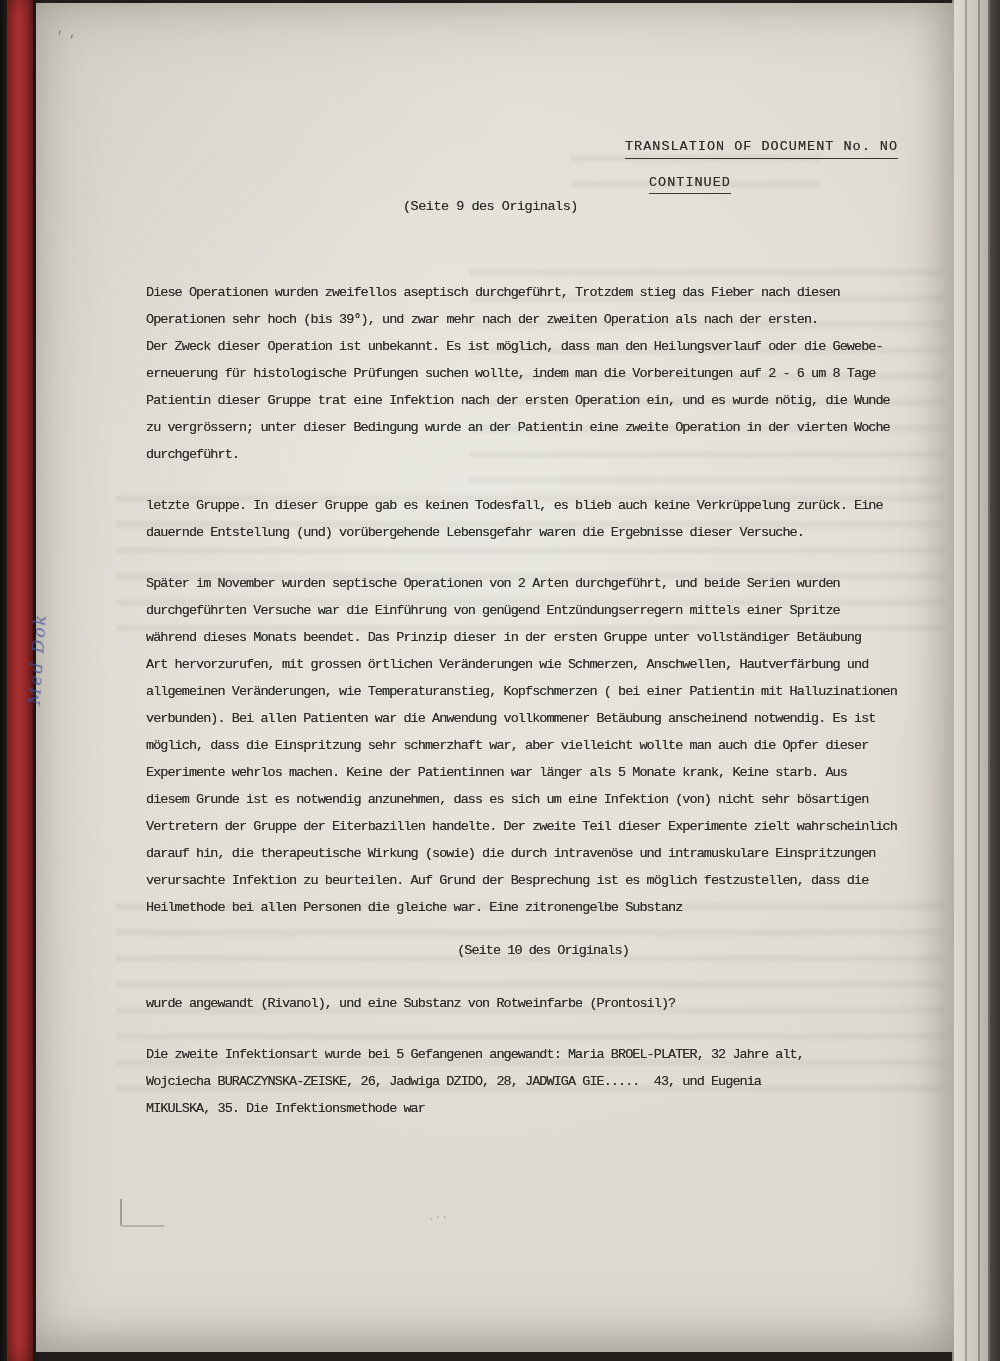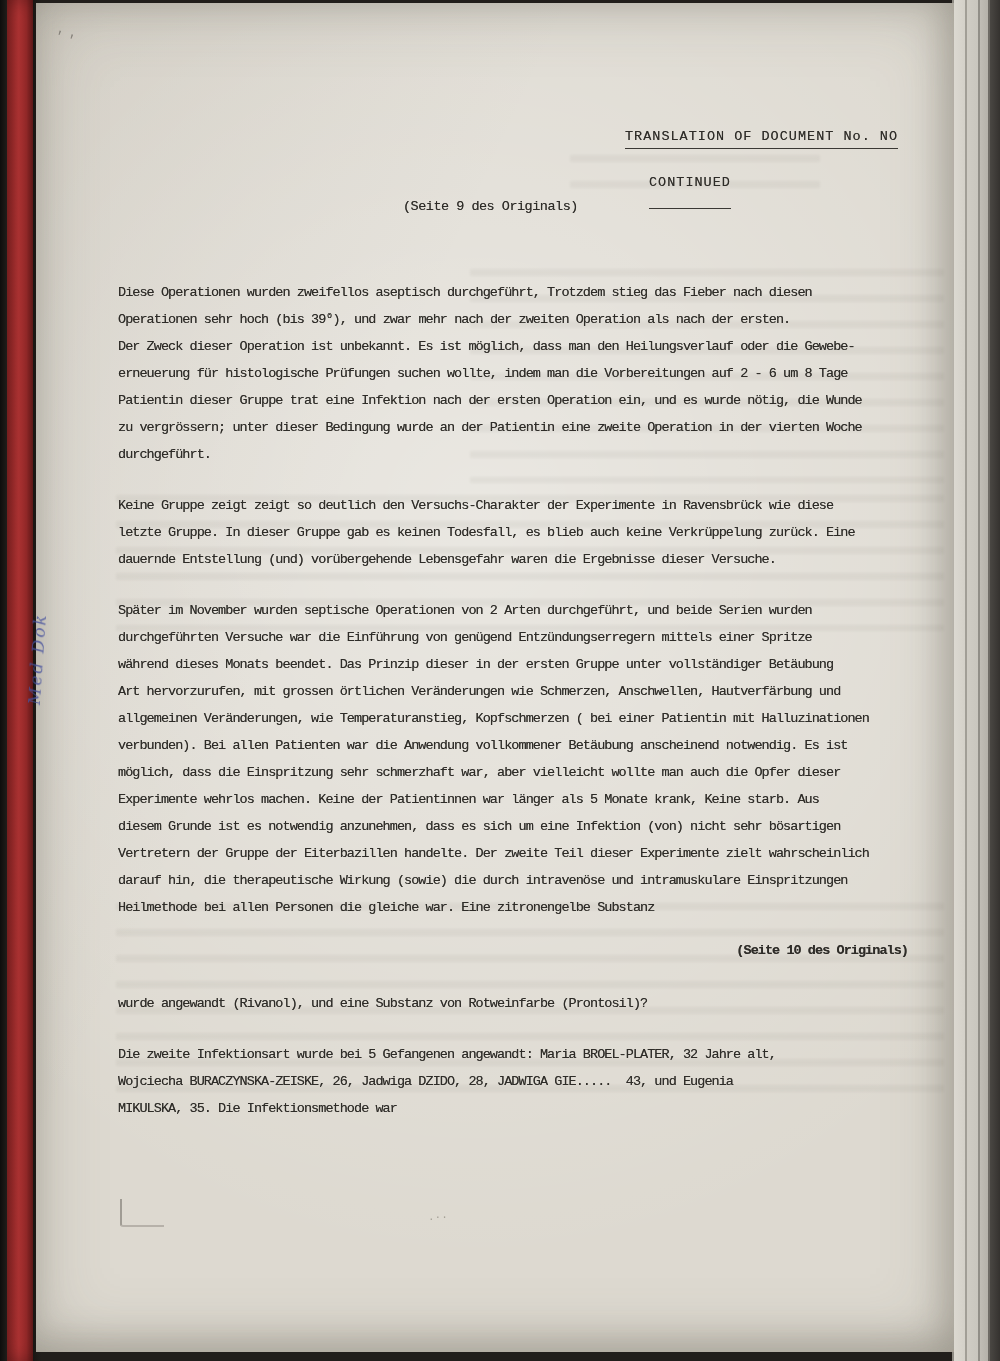--- a/index.html
+++ b/index.html
@@ -65,34 +65,34 @@
     box-shadow:
       inset 0 0 70px rgba(95,88,75,.28),
       inset -14px 0 30px rgba(95,88,75,.18),
       inset 0 -18px 30px rgba(95,88,75,.16);
   }
   .ink { color: #2e2c28; text-shadow: 0 0 .5px rgba(46,44,40,.65); }
 
   
   .doc-title {
     position: absolute;
-    left: 589px; top: 126px;
+    left: 589px; top: 136px;
     font-size: 13.5px;
     letter-spacing: 1px;
     border-bottom: 1.4px solid #3a3834;
     padding-bottom: 4px;
     white-space: pre;
   }
   .doc-subtitle {
     position: absolute;
     left: 613px; top: 172px;
     font-size: 13.5px;
     letter-spacing: 1px;
     border-bottom: 1.4px solid #3a3834;
-    padding-bottom: 18px;
+    padding-bottom: 3px;
     white-space: pre;
   }
   .page-marker-top {
     position: absolute;
     left: 367px; top: 196px;
     font-size: 13.5px;
     letter-spacing: -0.5px;
     white-space: pre;
   }
 
@@ -103,28 +103,28 @@
     width: 790px;
     font-size: 13.5px;
     letter-spacing: -0.95px;
   }
   .para { margin-top: 24px; }
   .para:first-child { margin-top: 0; }
   .line {
     height: 27px;
     line-height: 27px;
     white-space: pre;
+    margin-left: 28px;
   }
   .page-marker-inline {
-    text-align: right;
+    text-align: center;
     height: 27px;
     line-height: 27px;
     margin: 16px 0 26px 60px;
     white-space: pre;
-    font-weight: bold;
   }
 
   
   .marginalia {
     position: absolute;
     left: -23px; top: 649px;
     width: 120px;
     text-align: center;
     transform: rotate(-86deg);
     font-family: "DejaVu Serif", serif;
@@ -203,36 +203,36 @@
         <div class="para">
           <div class="line">Diese Operationen wurden zweifellos aseptisch durchgeführt, Trotzdem stieg das Fieber nach diesen</div>
           <div class="line">Operationen sehr hoch (bis 39⁰), und zwar mehr nach der zweiten Operation als nach der ersten.</div>
           <div class="line">Der Zweck dieser Operation ist unbekannt. Es ist möglich, dass man den Heilungsverlauf oder die Gewebe-</div>
           <div class="line">erneuerung für histologische Prüfungen suchen wollte, indem man die Vorbereitungen auf 2 - 6 um 8 Tage</div>
           <div class="line">Patientin dieser Gruppe trat eine Infektion nach der ersten Operation ein, und es wurde nötig, die Wunde</div>
           <div class="line">zu vergrössern; unter dieser Bedingung wurde an der Patientin eine zweite Operation in der vierten Woche</div>
           <div class="line">durchgeführt.</div>
         </div>
         <div class="para">
-          <div class="line">Keine Gruppe zeigt zeigt so deutlich den Versuchs-Charakter der Experimente in Ravensbrück wie diese</div>
           <div class="line">letzte Gruppe. In dieser Gruppe gab es keinen Todesfall, es blieb auch keine Verkrüppelung zurück. Eine</div>
           <div class="line">dauernde Entstellung (und) vorübergehende Lebensgefahr waren die Ergebnisse dieser Versuche.</div>
         </div>
         <div class="para">
           <div class="line">Später im November wurden septische Operationen von 2 Arten durchgeführt, und beide Serien wurden</div>
           <div class="line">durchgeführten Versuche war die Einführung von genügend Entzündungserregern mittels einer Spritze</div>
           <div class="line">während dieses Monats beendet. Das Prinzip dieser in der ersten Gruppe unter vollständiger Betäubung</div>
           <div class="line">Art hervorzurufen, mit grossen örtlichen Veränderungen wie Schmerzen, Anschwellen, Hautverfärbung und</div>
           <div class="line">allgemeinen Veränderungen, wie Temperaturanstieg, Kopfschmerzen ( bei einer Patientin mit Halluzinationen</div>
           <div class="line">verbunden). Bei allen Patienten war die Anwendung vollkommener Betäubung anscheinend notwendig. Es ist</div>
           <div class="line">möglich, dass die Einspritzung sehr schmerzhaft war, aber vielleicht wollte man auch die Opfer dieser</div>
           <div class="line">Experimente wehrlos machen. Keine der Patientinnen war länger als 5 Monate krank, Keine starb. Aus</div>
           <div class="line">diesem Grunde ist es notwendig anzunehmen, dass es sich um eine Infektion (von) nicht sehr bösartigen</div>
           <div class="line">Vertretern der Gruppe der Eiterbazillen handelte. Der zweite Teil dieser Experimente zielt wahrscheinlich</div>
           <div class="line">darauf hin, die therapeutische Wirkung (sowie) die durch intravenöse und intramuskulare Einspritzungen</div>
+          <div class="line">verursachte Infektion zu beurteilen. Auf Grund der Besprechung ist es möglich festzustellen, dass die</div>
           <div class="line">Heilmethode bei allen Personen die gleiche war. Eine zitronengelbe Substanz</div>
         </div>
         <div class="page-marker-inline">(Seite 10 des Originals)</div>
         <div class="para">
           <div class="line">wurde angewandt (Rivanol), und eine Substanz von Rotweinfarbe (Prontosil)?</div>
         </div>
         <div class="para">
           <div class="line">Die zweite Infektionsart wurde bei 5 Gefangenen angewandt: Maria BROEL-PLATER, 32 Jahre alt,</div>
           <div class="line">Wojciecha BURACZYNSKA-ZEISKE, 26, Jadwiga DZIDO, 28, JADWIGA GIE.....  43, und Eugenia</div>
           <div class="line">MIKULSKA, 35. Die Infektionsmethode war</div>

